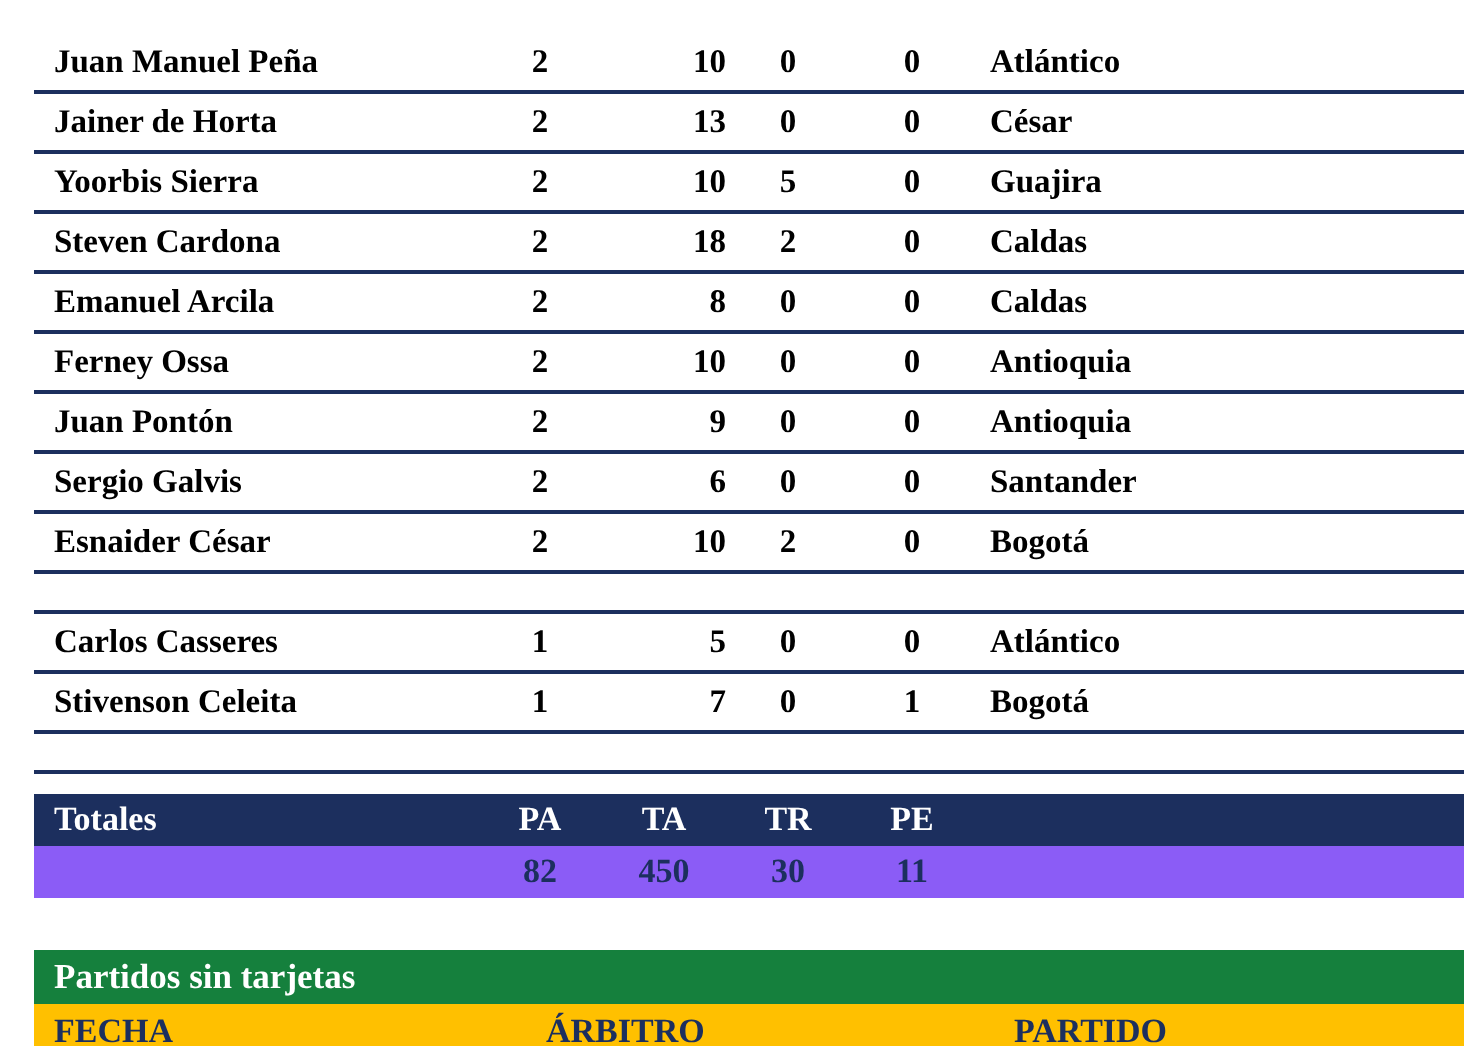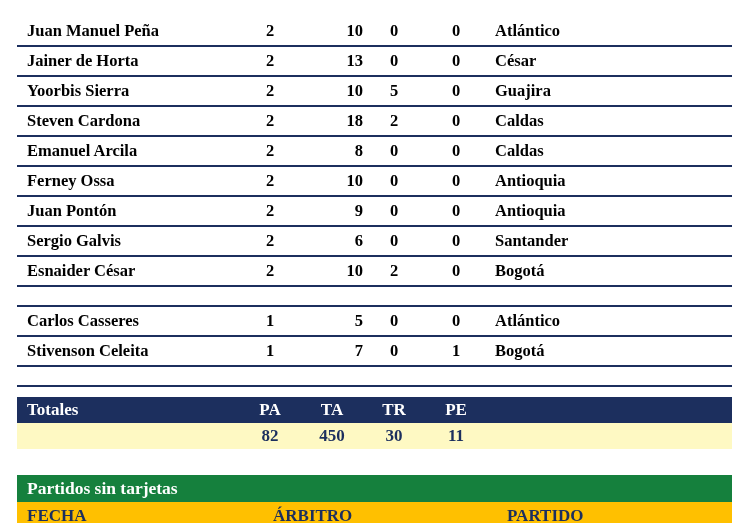--- a/index.html
+++ b/index.html
@@ -74,21 +74,21 @@
     line-height: 26px;
     vertical-align: middle;
     box-sizing: border-box;
     white-space: nowrap;
   }
   .row-head td {
     background: #1c2f5e;
     color: #ffffff;
   }
   .row-vals td {
-    background: #fef9c3;
+    background: #8b5cf6;
     color: #1c2f5e;
   }
   .t-label { width: 222px; padding-left: 10px !important; }
   .t-col   { width: 62px;  text-align: center; }
   .t-rest  { width: 262px; }
 
   
   .gap { height: 26px; }
 
   

